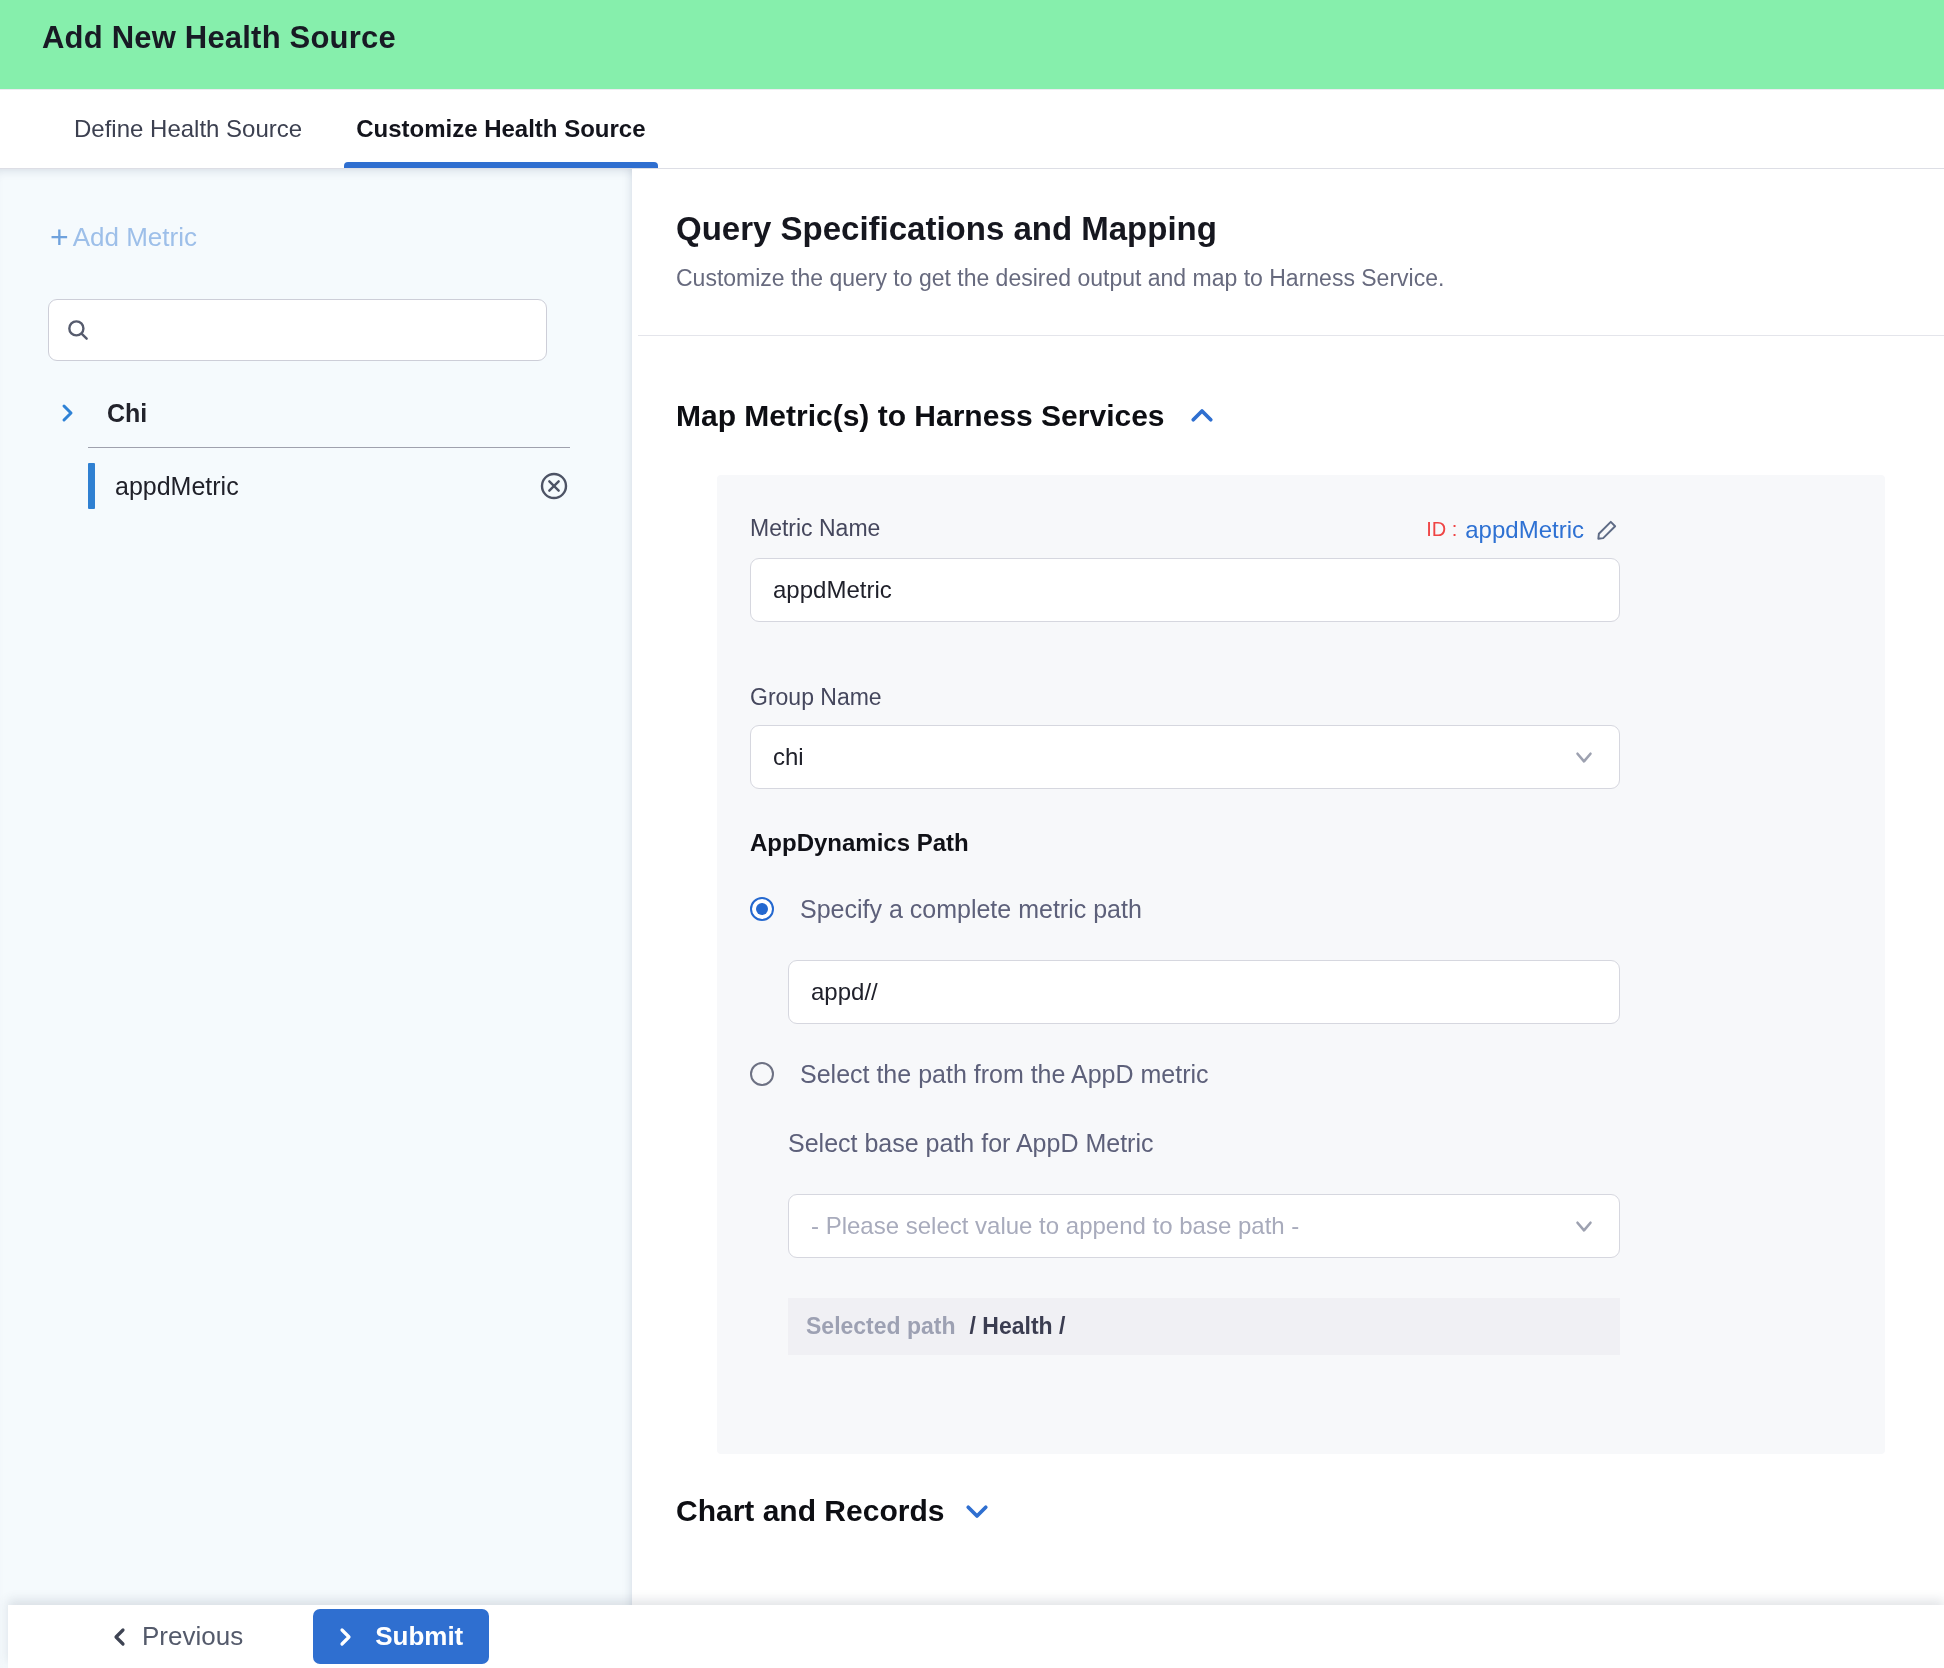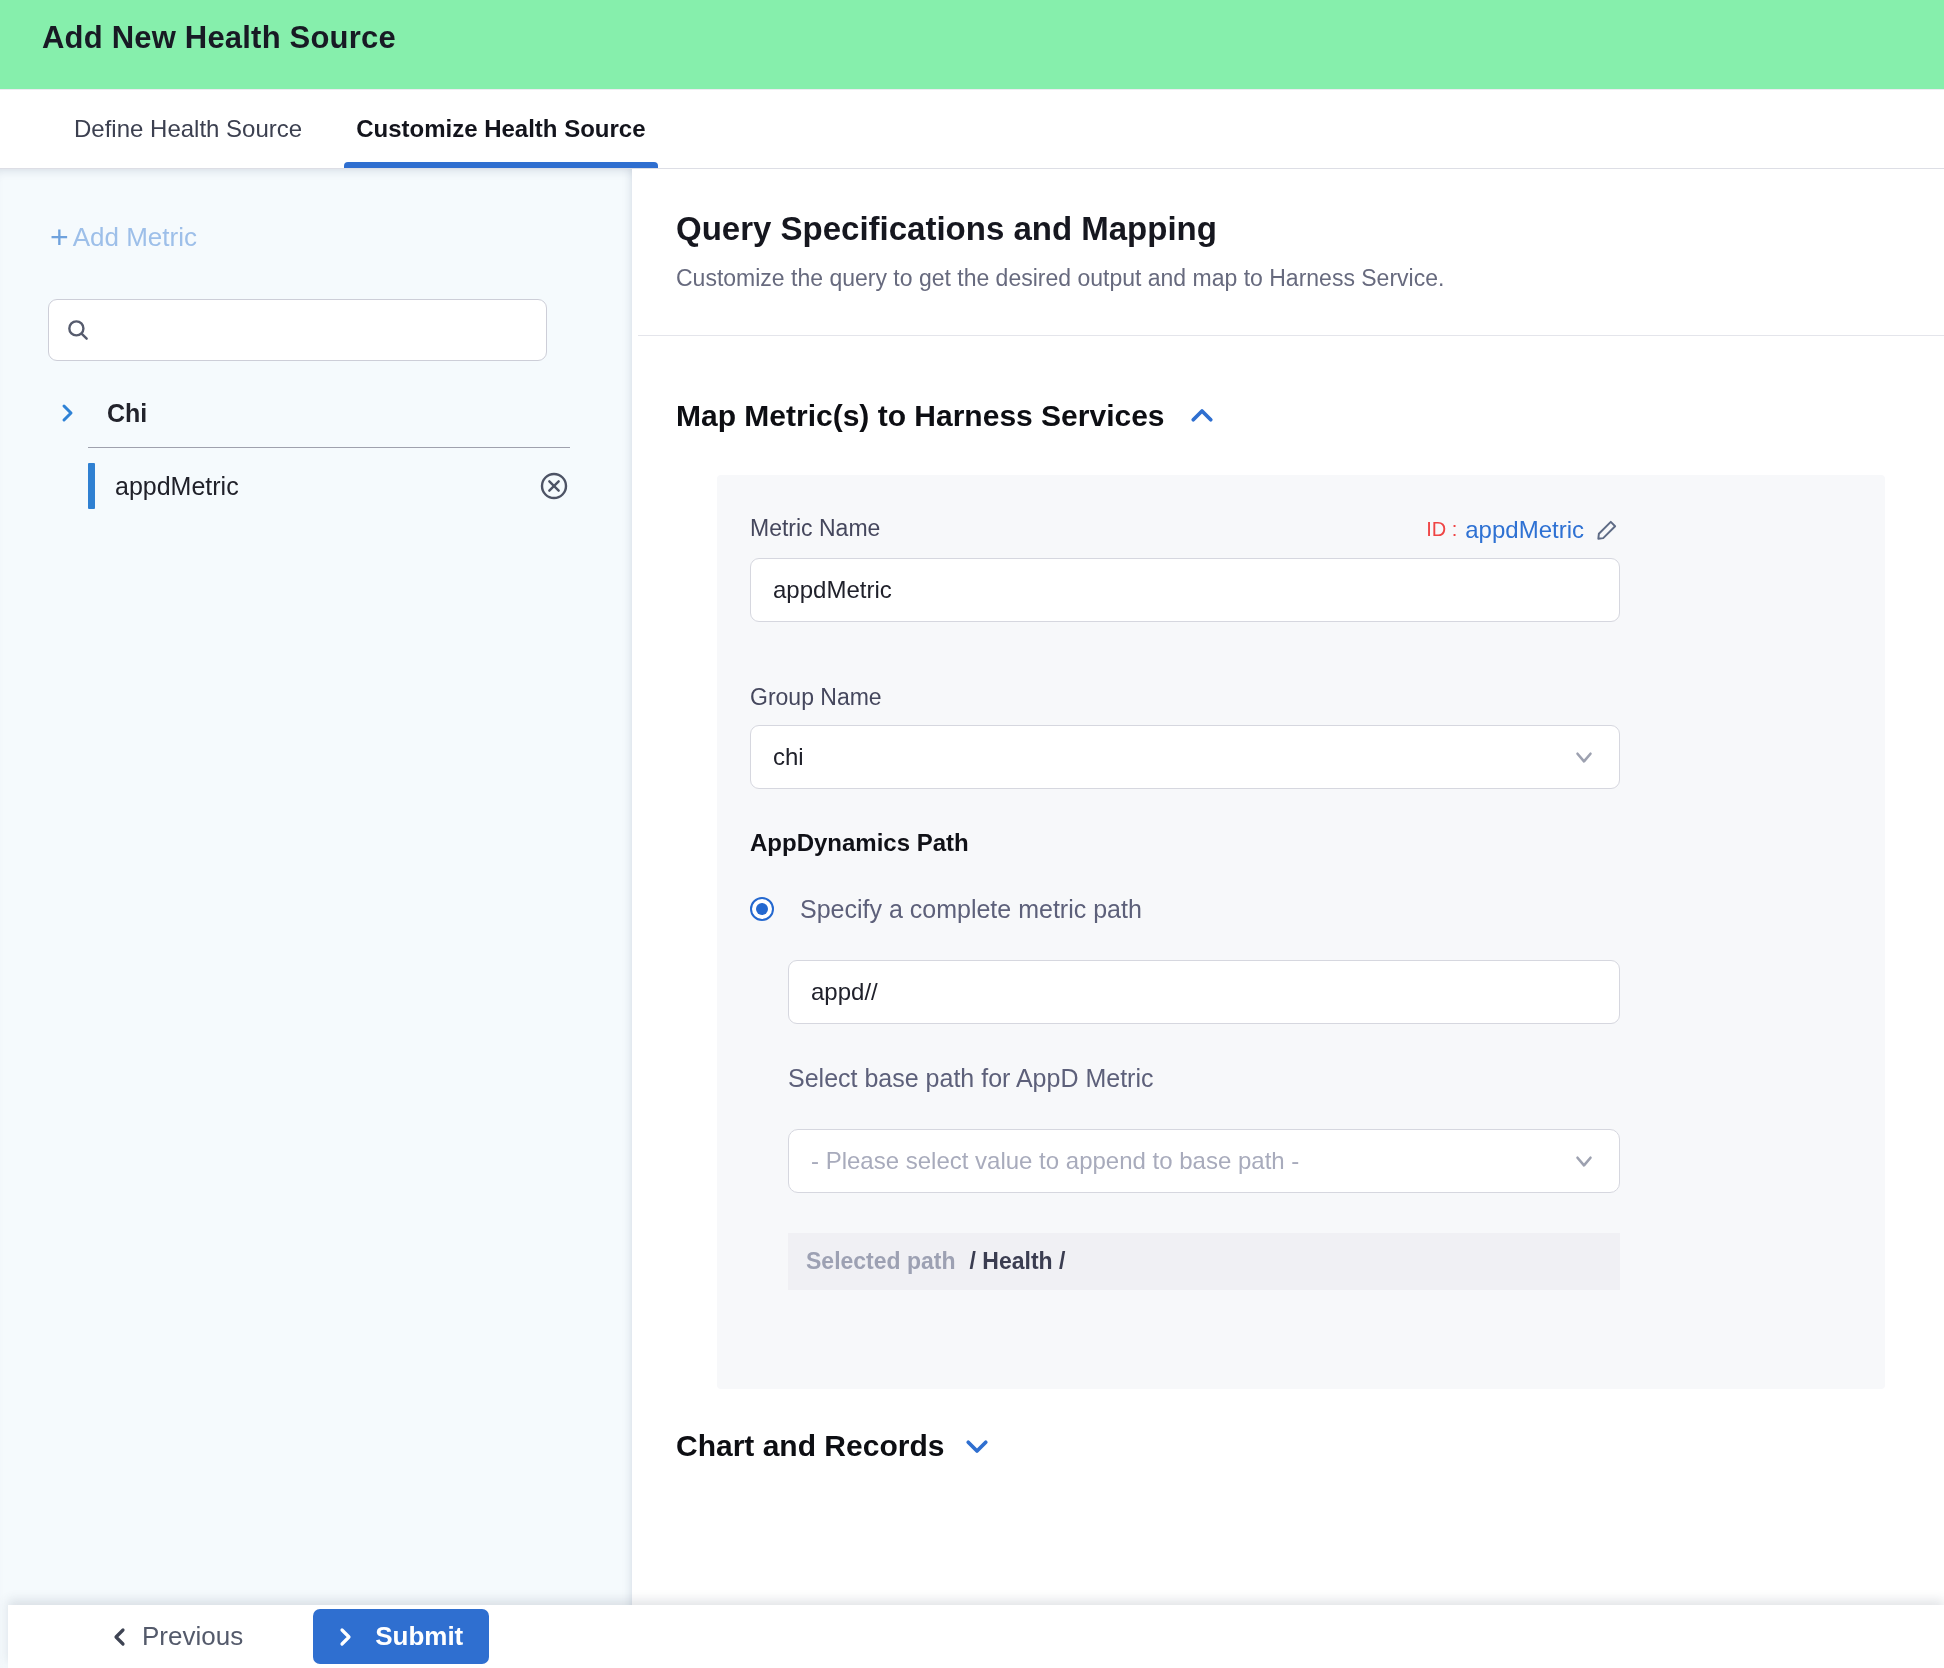--- a/index.html
+++ b/index.html
@@ -64,21 +64,21 @@
   .subhead { margin-top:40px; font-size:24px; font-weight:700; color:#101117; }
 
   .radio-row { display:flex; align-items:center; margin-top:38px; cursor:pointer; }
   .radio { width:24px; height:24px; border-radius:50%; flex:0 0 auto; }
   .radio.on { border:2px solid #2468cf; background:#fff; position:relative; }
   .radio.on::after { content:""; position:absolute; left:4px; top:4px; width:12px; height:12px; border-radius:50%; background:#2468cf; }
   .radio.off { border:2px solid #6d7183; background:transparent; }
   .radio-lbl { margin-left:26px; font-size:25px; color:#5d607a; }
 
   .gray-lbl { margin-top:40px; margin-left:38px; font-size:25px; color:#5d607a; }
-  .sel-ind { margin-left:38px; width:832px;border-radius:10px; }
+  .sel-ind { margin-left:38px; width:832px; }
 
   .path-bar { margin-top:40px; margin-left:38px; width:832px; height:57px; background:#f0f0f4; display:flex; align-items:center; padding-left:18px; }
   .path-bar .pl { font-size:23px; font-weight:700; color:#9da1b3; }
   .path-bar .pv { font-size:23px; font-weight:700; color:#3b3d51; margin-left:14px; }
 
   .low-sect { margin-top:40px; }
   .low-sect .chev { margin-left:18px; }
 
   
   .footer { position:absolute; left:8px; right:0; bottom:0; height:63px; background:#fff; box-shadow:0 -5px 10px rgba(60,70,90,0.14); display:flex; align-items:center; padding-left:100px; z-index:5; }
@@ -185,20 +185,24 @@
 
         <div class="subhead">AppDynamics Path</div>
 
         <div class="radio-row">
           <span class="radio on"></span>
           <span class="radio-lbl">Specify a complete metric path</span>
         </div>
 
         <input class="tinput ind2" style="margin-top: 36px;" value="appd//">
 
+        <div class="radio-row" style="margin-top:36px;">
+          <span class="radio off"></span>
+          <span class="radio-lbl">Select the path from the AppD metric</span>
+        </div>
 
         <div class="gray-lbl">Select base path for AppD Metric</div>
 
         <div class="selectbox sel-ind" style="margin-top:36px;">
           <span class="selph">- Please select value to append to base path -</span>
           <span style="display:flex;">
             <svg width="26" height="26" viewBox="0 0 24 24" fill="none" stroke="#9da1b0" stroke-width="2.4" stroke-linecap="round" stroke-linejoin="round">
               <polyline points="6,9 12,16 18,9"></polyline>
             </svg>
           </span>

